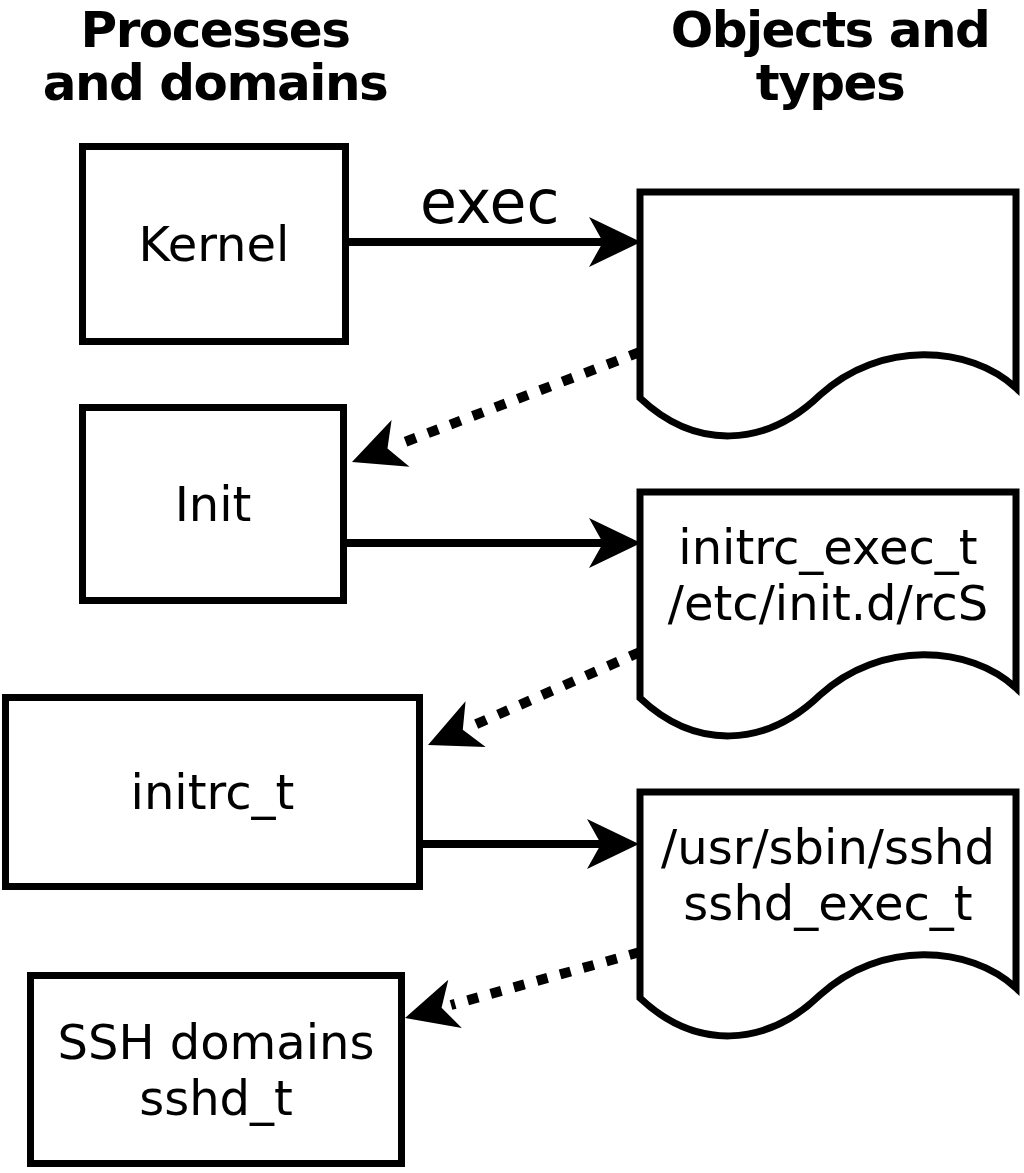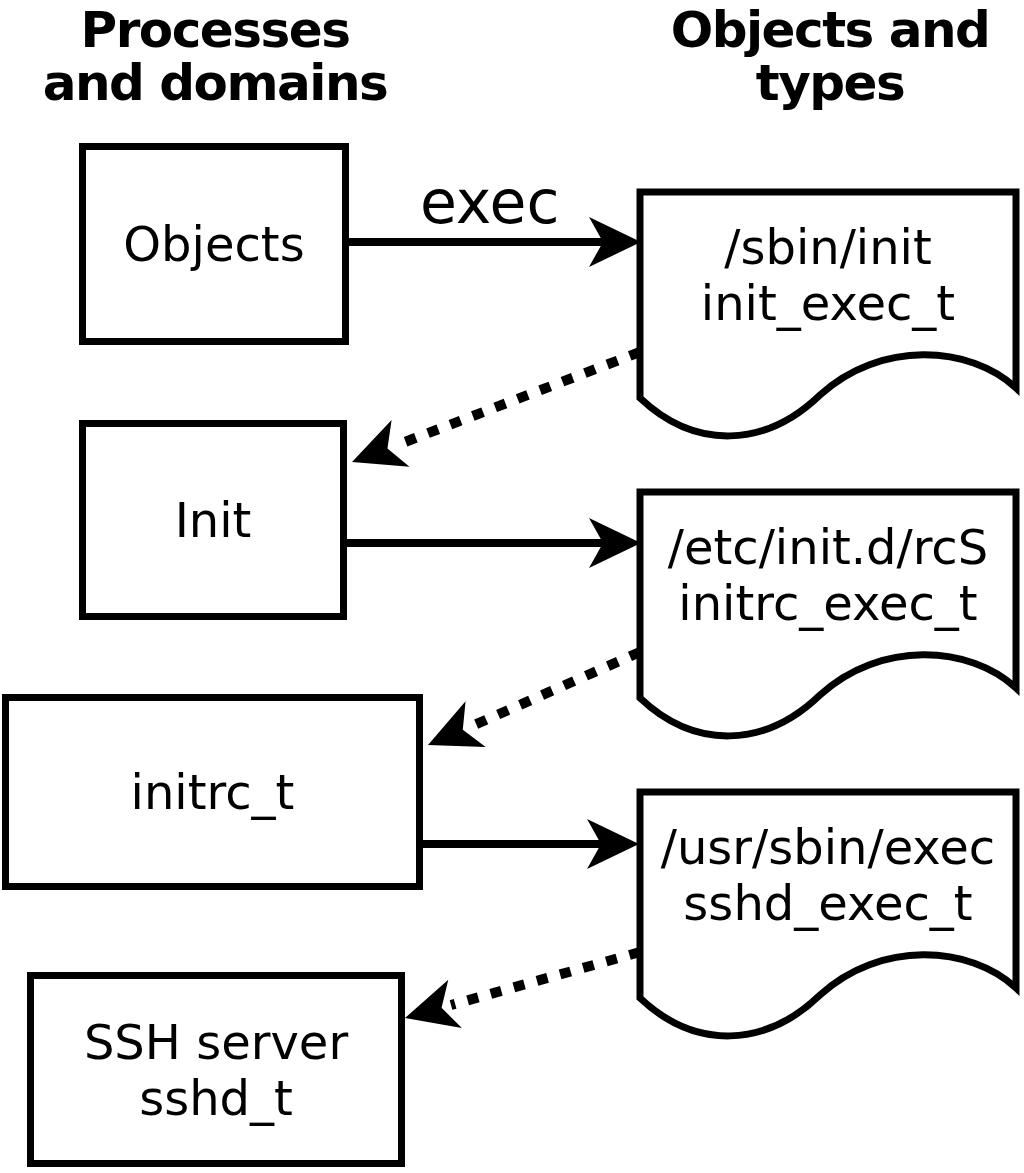--- a/index.html
+++ b/index.html
@@ -104,41 +104,37 @@
   <div class="col-header" style="left:15px; top:4px; width:400px;">
     <div>Processes</div>
     <div>and domains</div>
   </div>
   <div class="col-header" style="left:630px; top:4px; width:400px;">
     <div>Objects and</div>
     <div>types</div>
   </div>
 
   <div class="process-box" style="left:79px; top:143px; width:270px; height:202px;">
-    <div>Objects</div>
+    <div>Kernel</div>
   </div>
-  <div class="process-box" style="left:79px; top:420px; width:268px; height:200px;justify-content:center;">
+  <div class="process-box" style="left:79px; top:404px; width:268px; height:200px;justify-content:center;">
     <div>Init</div>
   </div>
   <div class="process-box" style="left:2px; top:694px; width:421px; height:196px;">
     <div>initrc_t</div>
   </div>
   <div class="process-box" style="left:27px; top:972px; width:378px; height:195px;">
-    <div>SSH server</div>
+    <div>SSH domains</div>
     <div>sshd_t</div>
   </div>
 
-  <div class="doc-text" style="left:640px; top:195px; width:376px; height:160px;">
-    <div>/sbin/init</div>
-    <div>init_exec_t</div>
-  </div>
   <div class="doc-text" style="left:640px; top:495px; width:376px; height:160px;">
+    <div>initrc_exec_t</div>
     <div>/etc/init.d/rcS</div>
-    <div>initrc_exec_t</div>
   </div>
   <div class="doc-text" style="left:640px; top:795px; width:376px; height:160px;">
-    <div>/usr/sbin/exec</div>
+    <div>/usr/sbin/sshd</div>
     <div>sshd_exec_t</div>
   </div>
 
   <div class="edge-label" style="left:420px; top:176px; width:160px;">exec</div>
 
 </div>
 
 </body></html>

